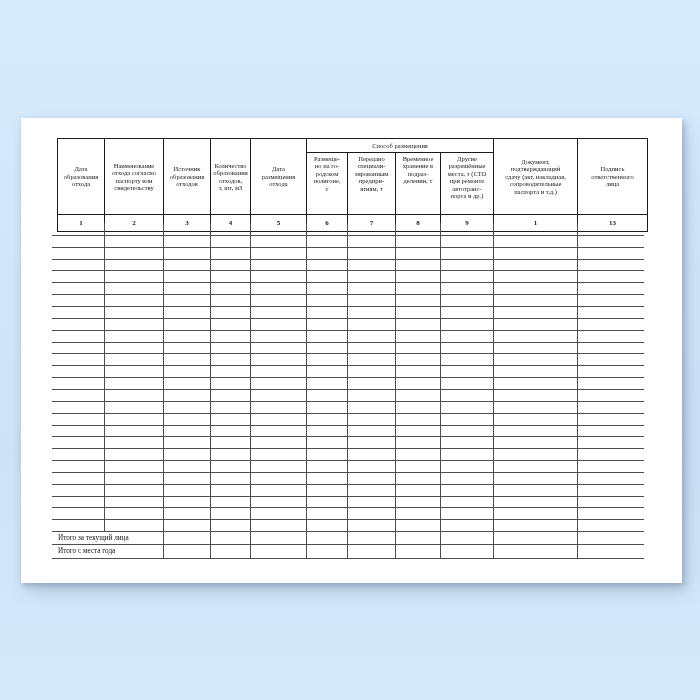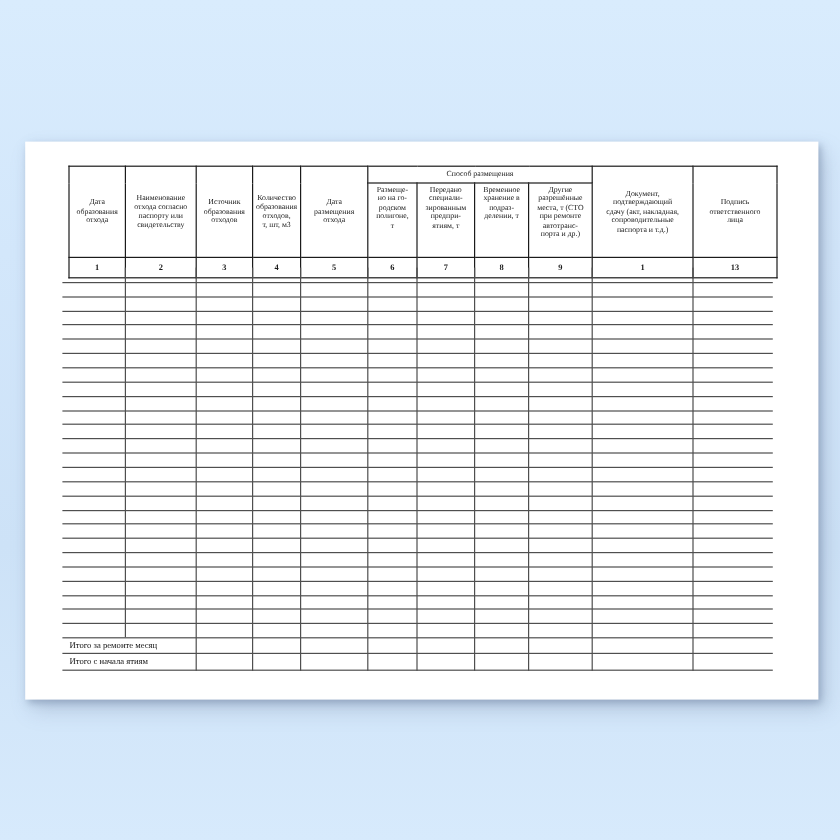--- a/index.html
+++ b/index.html
@@ -157,17 +157,17 @@
         <div class="vl" style="left: 52px; height: 308.1px;"></div>
         <div class="vl" style="left: 111px; height: 335.6px;"></div>
         <div class="vl" style="left: 158px; height: 335.6px;"></div>
         <div class="vl" style="left: 198px; height: 335.6px;"></div>
         <div class="vl" style="left: 254px; height: 335.6px;"></div>
         <div class="vl" style="left: 295px; height: 335.6px;"></div>
         <div class="vl" style="left: 343px; height: 335.6px;"></div>
         <div class="vl" style="left: 388px; height: 335.6px;"></div>
         <div class="vl" style="left: 441px; height: 335.6px;"></div>
         <div class="vl" style="left: 525px; height: 335.6px;"></div>
-        <div class="total-label" style="top: 308.5px;">Итого за ремонте месяц</div>
-        <div class="total-label" style="top: 321.7px;">Итого с начала ятиям</div>
+        <div class="total-label" style="top: 308.5px;">Итого за текущий лица</div>
+        <div class="total-label" style="top: 321.7px;">Итого с места года</div>
       </div>
   </div>
 </div>
 
 </body></html>

